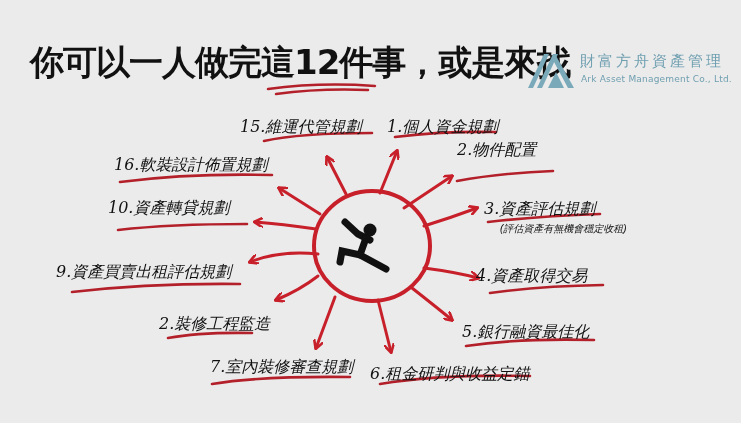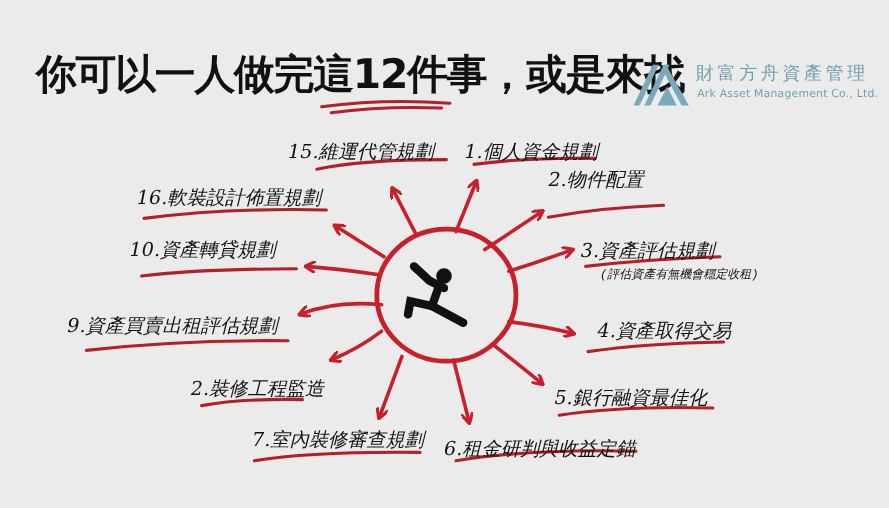--- a/index.html
+++ b/index.html
@@ -26,21 +26,21 @@
   }
   svg.diagram { position: absolute; left: 0; top: 0; }
   .label {
     position: absolute; white-space: nowrap;
     font-family: "DejaVu Serif", serif;
     font-size: 16px; color: #111; font-style: italic;
     line-height: 20px;
   }
   .sub {
     position: absolute; white-space: nowrap;
-    font-family: Liberation Mono, monospace;
+    font-family: Liberation Sans, sans-serif;
     font-size: 10px; color: #111; font-style: italic;
   }
 </style>
 </head>
 <body>
 
 <div class="title">你可以一人做完這12件事，或是來找</div>
 
 <div class="logo">
   <svg width="48" height="40" viewBox="0 0 48 40" style="position:absolute;left:0;top:2px">
@@ -102,20 +102,20 @@
     <path d="M118,230 Q170,224 247,224"></path>
     <path d="M120,182 Q190,173 272,175"></path>
   </g>
 </svg>
 
 <div class="label" style="left:240px;top:117px;">15.維運代管規劃</div>
 <div class="label" style="left:387px;top:117px;">1.個人資金規劃</div>
 <div class="label" style="left:457px;top:140px;">2.物件配置</div>
 <div class="label" style="left:484px;top:199px;">3.資產評估規劃</div>
 <div class="sub" style="left:500px;top:222px;">(評估資產有無機會穩定收租)</div>
-<div class="label" style="left:498px;top:266px;text-align:center;">4.資產取得交易</div>
+<div class="label" style="left:476px;top:266px;text-align:center;">4.資產取得交易</div>
 <div class="label" style="left:462px;top:322px;">5.銀行融資最佳化</div>
 <div class="label" style="left:370px;top:364px;">6.租金研判與收益定錨</div>
 <div class="label" style="left:210px;top:357px;">7.室內裝修審查規劃</div>
 <div class="label" style="left:159px;top:314px;">2.裝修工程監造</div>
 <div class="label" style="left:56px;top:262px;">9.資產買賣出租評估規劃</div>
 <div class="label" style="left:96px;top:198px;margin-left:12px;">10.資產轉貸規劃</div>
 <div class="label" style="left:114px;top:155px;">16.軟裝設計佈置規劃</div>
 
 </body></html>

